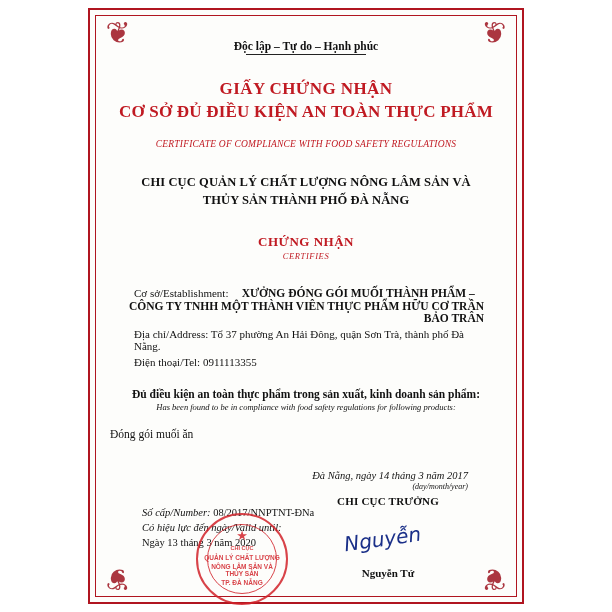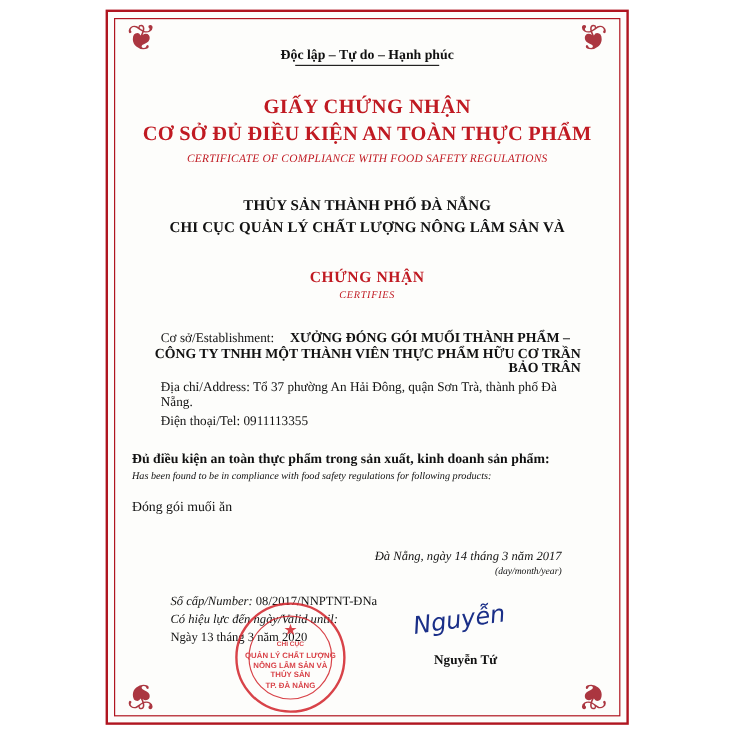--- a/index.html
+++ b/index.html
@@ -106,21 +106,21 @@
   }
   .title-2 {
     font-size: 17px;
     font-weight: bold;
     margin-top: 3px;
     letter-spacing: 0.2px;
   }
   .title-en {
     font-size: 9.5px;
     font-style: italic;
-    margin-top: 6px;
+    margin-top: 17px;
     letter-spacing: 0.2px;
   }
 
   .agency {
     text-align: center;
     margin-top: 26px;
     color: #111111;
   }
   .agency-line {
     font-size: 12.5px;
@@ -181,20 +181,21 @@
   }
   .addr-row, .tel-row {
     padding-left: 6px;
     margin-top: 4px;
   }
   .inline-val {
     font-size: 11px;
   }
 
   .compliance {
+    text-align: center;
     margin-top: 20px;
     color: #111111;
   }
   .compliance-vn {
     font-size: 11.5px;
     font-weight: bold;
   }
   .compliance-en {
     font-size: 8.5px;
     font-style: italic;
@@ -343,22 +344,22 @@
         <div class="nat-rule"></div>
       </div>
 
       <div class="title-block">
         <div class="title-1">GIẤY CHỨNG NHẬN</div>
         <div class="title-2">CƠ SỞ ĐỦ ĐIỀU KIỆN AN TOÀN THỰC PHẨM</div>
         <div class="title-en">CERTIFICATE OF COMPLIANCE WITH FOOD SAFETY REGULATIONS</div>
       </div>
 
       <div class="agency">
+        <div class="agency-line">CHI CỤC QUẢN LÝ CHẤT LƯỢNG NÔNG LÂM SẢN VÀ</div>
         <div class="agency-line">THỦY SẢN THÀNH PHỐ ĐÀ NẴNG</div>
-        <div class="agency-line">CHI CỤC QUẢN LÝ CHẤT LƯỢNG NÔNG LÂM SẢN VÀ</div>
       </div>
 
       <div class="certifies">
         <div class="certifies-vn">CHỨNG NHẬN</div>
         <div class="certifies-en">CERTIFIES</div>
       </div>
 
       <div class="fields">
         <div class="estab-row">
           <span class="estab-label field-label">Cơ sở/Establishment:</span>
@@ -407,20 +408,21 @@
           <div class="stamp-star">★</div>
           <div class="stamp-text">
             <span>CHI CỤC</span>
             <span class="big">QUẢN LÝ CHẤT LƯỢNG</span>
             <span class="big">NÔNG LÂM SẢN VÀ THỦY SẢN</span>
             <span class="big">TP. ĐÀ NẴNG</span>
           </div>
         </div>
 
         <div class="signature-area">
+          <div class="sign-title">CHI CỤC TRƯỞNG</div>
           <div class="sign-scribble">
             <span class="sign-ink">Nguyễn</span>
           </div>
           <div class="sign-name">Nguyễn Tứ</div>
         </div>
       </div>
 
     </div>
   </div>
 </div>

